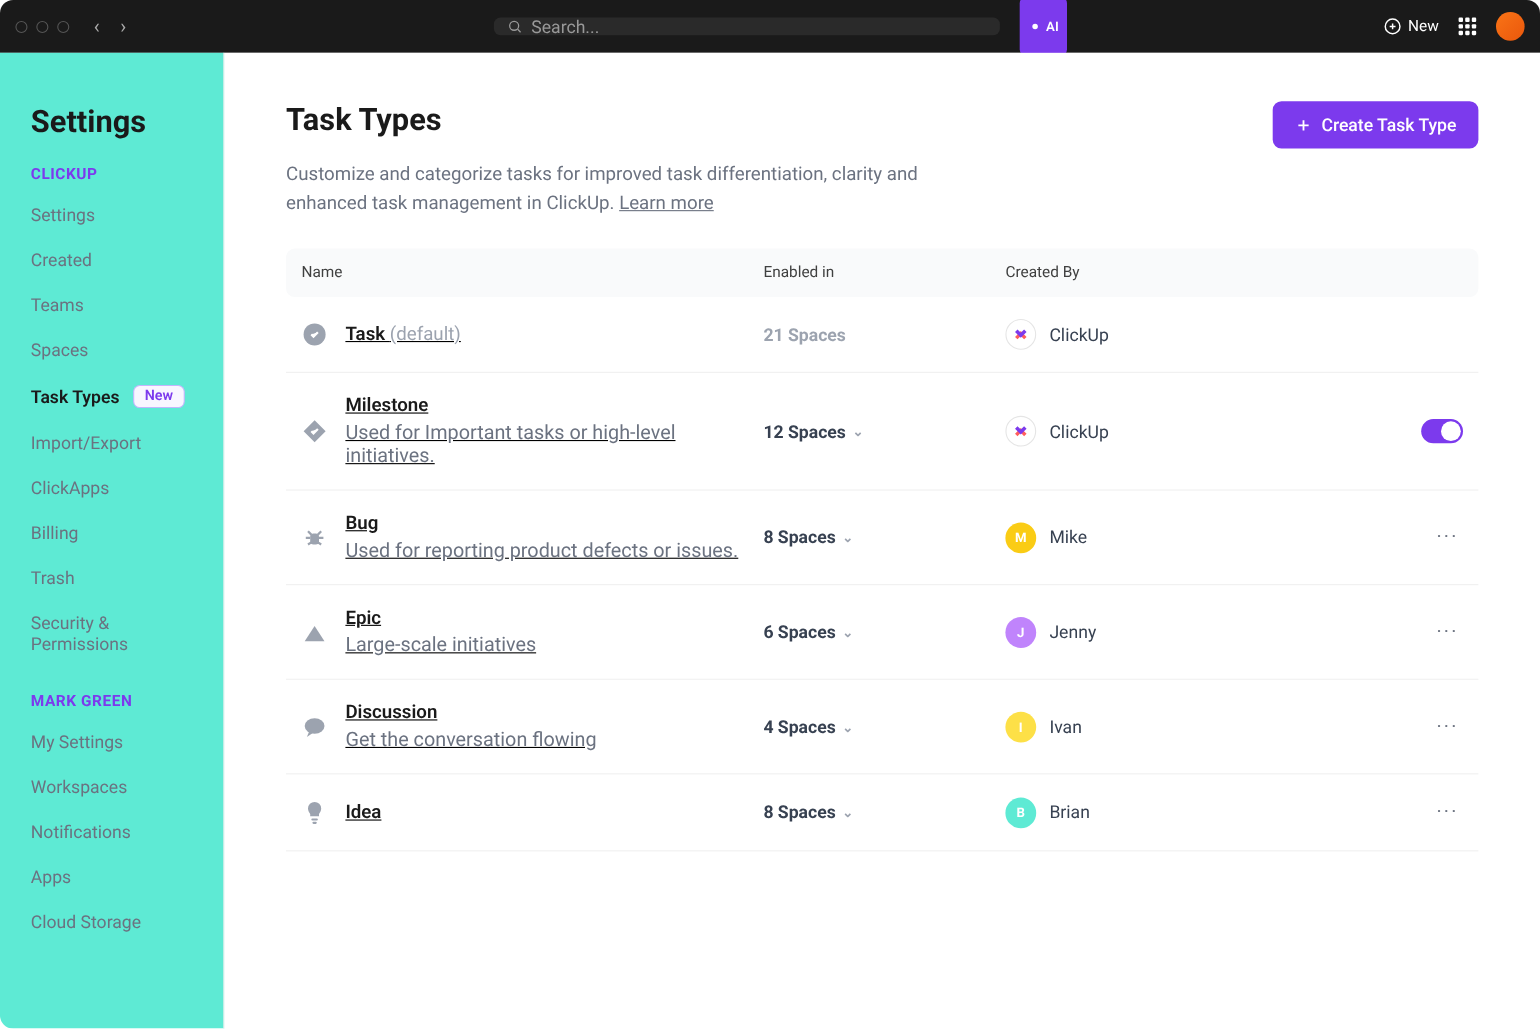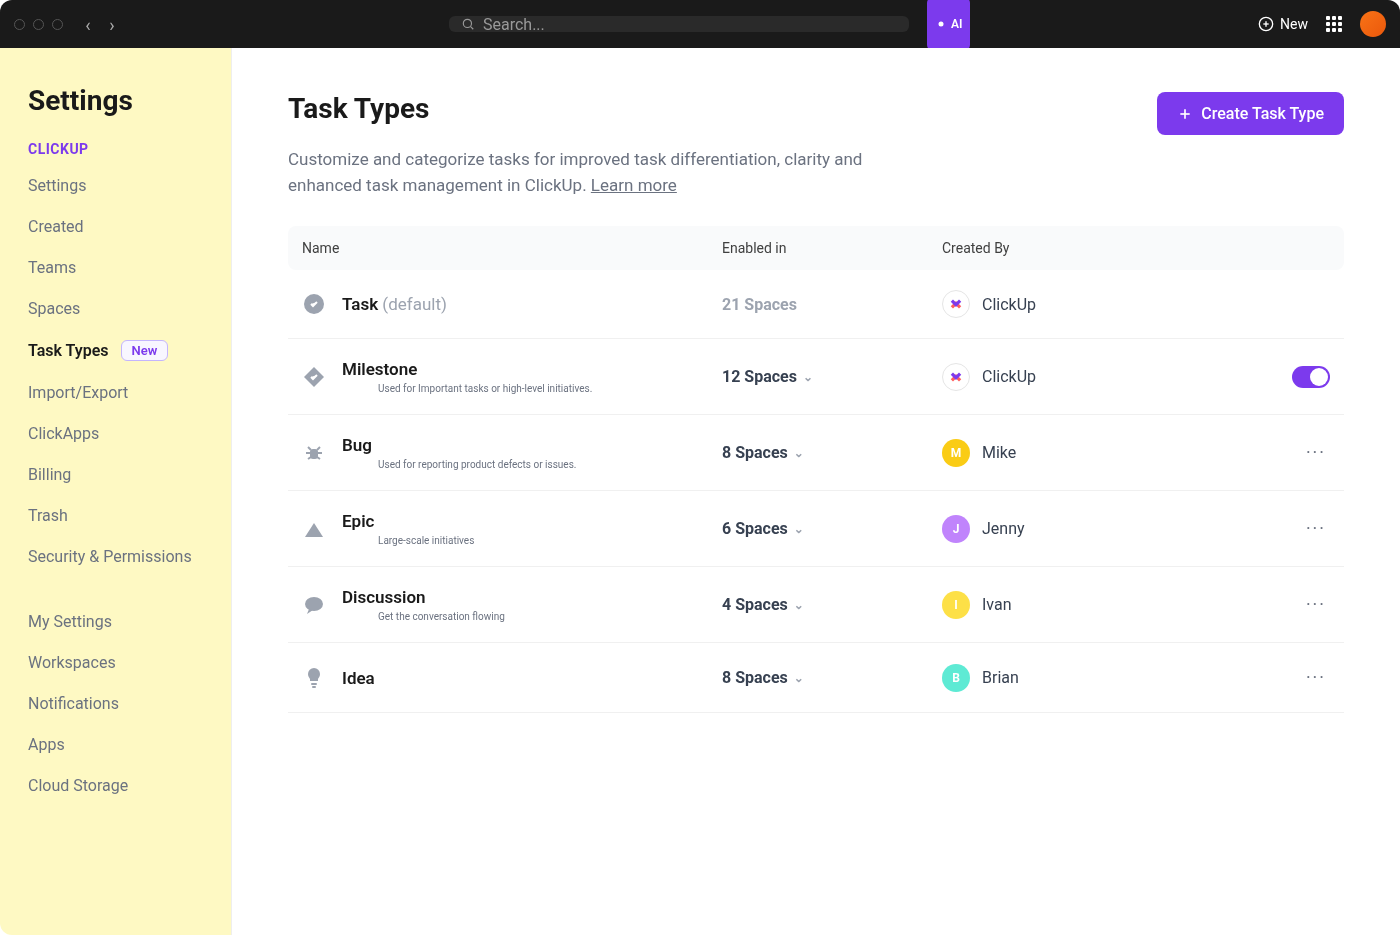--- a/index.html
+++ b/index.html
@@ -15,44 +15,44 @@
     .search-bar svg { width: 14px; height: 14px; }
     .ai-badge { margin-left: 10px; display: flex; align-items: center; gap: 4px; background: #7c3aed; border-radius: 6px; padding: 20px 8px; color: #fff; font-size: 12px; font-weight: 600; }
     .topbar-right { margin-left: auto; display: flex; align-items: center; gap: 18px; color: #fff; }
     .new-btn { display: flex; align-items: center; gap: 6px; font-size: 14px; cursor: pointer; }
     .apps-grid { display: grid; grid-template-columns: repeat(3, 4px); grid-template-rows: repeat(3, 4px); gap: 2px; cursor: pointer; }
     .apps-grid span { background: #fff; border-radius: 1px; }
     .avatar-top { width: 26px; height: 26px; border-radius: 50%; background: linear-gradient(135deg,#f97316,#ea580c); display: flex; align-items: center; justify-content: center; color: #fff; font-size: 12px; font-weight: 600; }
     
     
     .layout { display: flex; height: calc(100% - 48px); }
-    .sidebar { width: 232px; background: #fef9c3; border-right: 1px solid #eee; padding: 36px 0; }
+    .sidebar { width: 204px; background: #5eead4; border-right: 1px solid #eee; padding: 46px 0; }
     .sidebar-title { font-size: 28px; font-weight: 700; color: #1a1a1a; padding: 0 28px 24px; }
     .section-label { font-size: 14px; font-weight: 700; color: #7c3aed; letter-spacing: 0.5px; padding: 0 28px 8px; }
     .sidebar-item { display: flex; align-items: center; gap: 12px; padding: 11px 28px; font-size: 16px; color: #6b7280; cursor: pointer; }
     .sidebar-item.active { color: #1a1a1a; font-weight: 600; }
     .new-tag { border: 1px solid #c4b5fd; color: #7c3aed; font-size: 13px; font-weight: 600; padding: 2px 10px; border-radius: 6px; background: #f8f6ff; }
     .section-gap { height: 24px; }
     
     .main { flex: 1; padding: 44px 56px; background: #fff; overflow-y: auto; }
     .page-header { display: flex; justify-content: space-between; align-items: flex-start; margin-bottom: 12px; }
     .page-title { font-size: 28px; font-weight: 700; color: #1a1a1a; }
     .create-btn { background: #7c3aed; color: #fff; border: none; border-radius: 8px; padding: 12px 20px; font-size: 16px; font-weight: 500; display: flex; align-items: center; gap: 8px; cursor: pointer; }
     .page-desc { font-size: 17px; color: #6b7280; line-height: 1.5; margin-bottom: 28px; max-width: 620px; }
     .learn-more { color: #6b7280; text-decoration: underline; }
     
     .table { width: 100%; }
     .table-header { display: grid; grid-template-columns: 420px 220px 1fr 60px; background: #f9fafb; border-radius: 8px; padding: 14px 14px; font-size: 14px; color: #404040; }
     .table-row { display: grid; grid-template-columns: 420px 220px 1fr 60px; padding: 20px 14px; border-bottom: 1px solid #f0f0f0; align-items: center; }
-    .type-cell { display: flex; gap: 16px; align-items: center; }
+    .type-cell { display: flex; gap: 16px; align-items: center; text-decoration: underline; }
     .type-icon { width: 24px; height: 24px; display: flex; align-items: center; justify-content: center; color: #9ca3af; flex-shrink: 0; }
     .type-text { display: flex; flex-direction: column; gap: 4px; }
     .type-name { font-size: 17px; font-weight: 600; color: #1a1a1a; }
     .type-name .default { color: #9ca3af; font-weight: 400; }
-    .type-desc { font-size: 10px; color: #6b7280; margin-left: 36px; }
+    .type-desc { font-size: 18px; color: #6b7280; }
     .enabled-cell { font-size: 16px; color: #374151; display: flex; align-items: center; gap: 6px; font-weight: bold; }
     .enabled-cell.muted { color: #9ca3af; }
     .creator-cell { display: flex; align-items: center; gap: 12px; font-size: 16px; color: #374151; }
     .creator-avatar { width: 28px; height: 28px; border-radius: 50%; display: flex; align-items: center; justify-content: center; font-size: 12px; font-weight: 700; color: #fff; }
     .clickup-av { background: #fff; border: 1px solid #e5e5e5; }
     .action-cell { display: flex; justify-content: flex-end; align-items: center; }
     .toggle { width: 38px; height: 22px; background: #7c3aed; border-radius: 11px; position: relative; cursor: pointer; }
     .toggle::after { content: ''; position: absolute; right: 2px; top: 2px; width: 18px; height: 18px; background: #fff; border-radius: 50%; }
     .more-btn { color: #6b7280; font-size: 18px; cursor: pointer; letter-spacing: 2px; padding: 4px; }
     .chevron { font-size: 12px; color: #9ca3af; }
@@ -139,20 +139,21 @@
           <span>Billing</span>
         </div>
         <div class="sidebar-item">
           <span>Trash</span>
         </div>
         <div class="sidebar-item">
           <span>Security &amp; Permissions</span>
         </div>
       </div>
     <div class="section-gap"></div>
+    <div class="section-label">MARK GREEN</div>
     <div id="section2">
         <div class="sidebar-item">
           <span>My Settings</span>
         </div>
         <div class="sidebar-item">
           <span>Workspaces</span>
         </div>
         <div class="sidebar-item">
           <span>Notifications</span>
         </div>

